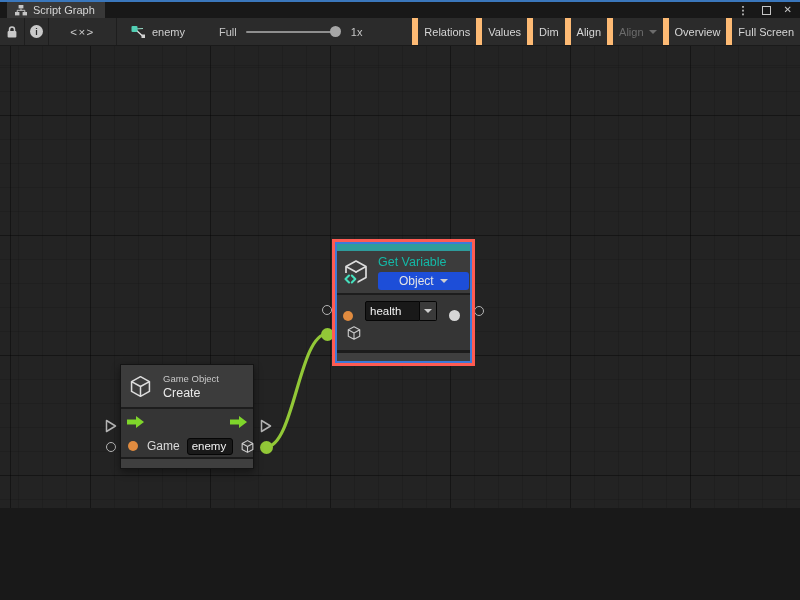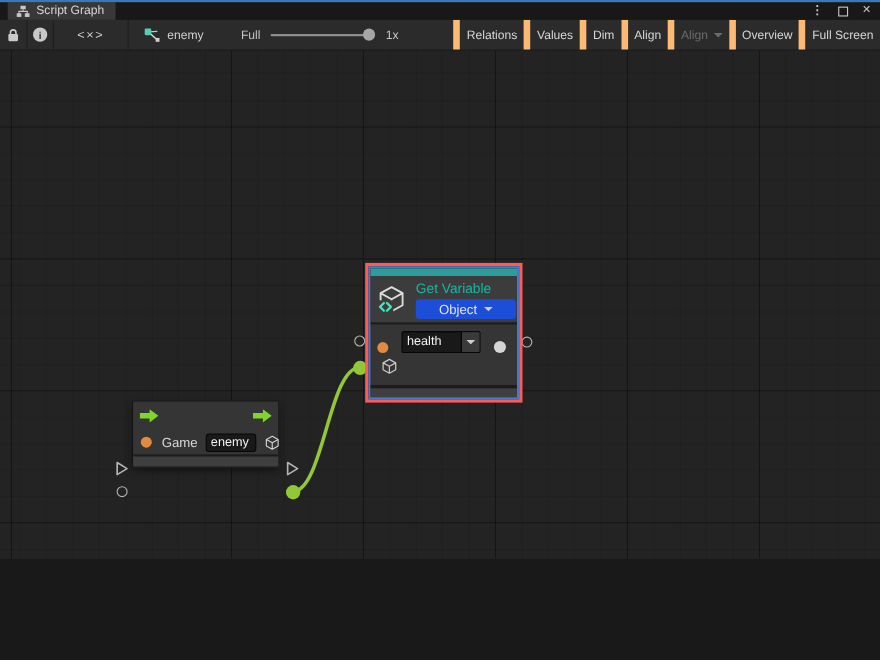--- a/index.html
+++ b/index.html
@@ -190,20 +190,29 @@
   <svg class="stub" style="left:260px; top:419px;" width="12" height="14" viewBox="0 0 12 14">
     <polygon points="1.5,1.5 10.5,7 1.5,12.5" fill="none" stroke="#B4B4B4" stroke-width="1.5" stroke-linejoin="round"></polygon>
   </svg>
   <div class="stub dot-green" style="left:260px; top:441px;"></div>
 
   <div class="stub stub-circle" style="left:322px; top:305px;"></div>
   <div class="stub dot-green" style="left:321px; top:328px;"></div>
   <div class="stub stub-circle" style="left:474px; top:306px;"></div>
 
   <div class="node gn-create">
+    <div class="node-header">
+      <svg width="25" height="25" viewBox="0 0 28 28">
+        <path d="M14 3 L24 8.5 V19.5 L14 25 L4 19.5 V8.5 Z M4 8.5 L14 14 L24 8.5 M14 14 V25" fill="none" stroke="#DCDCDC" stroke-width="1.7" stroke-linejoin="round"></path>
+      </svg>
+      <div class="hdr-texts">
+        <span class="node-subtitle">Game Object</span>
+        <span class="node-title">Create</span>
+      </div>
+    </div>
     <div class="row-flow">
       <svg class="flow-arrow fa-left" width="17" height="12" viewBox="0 0 17 12">
         <polygon points="0,3.5 9,3.5 9,0 17,6 9,12 9,8.5 0,8.5" fill="#7FD62B"></polygon>
       </svg>
       <svg class="flow-arrow fa-right" width="17" height="12" viewBox="0 0 17 12">
         <polygon points="0,3.5 9,3.5 9,0 17,6 9,12 9,8.5 0,8.5" fill="#7FD62B"></polygon>
       </svg>
     </div>
     <div class="row-name">
       <span class="port-dot-orange"></span>

